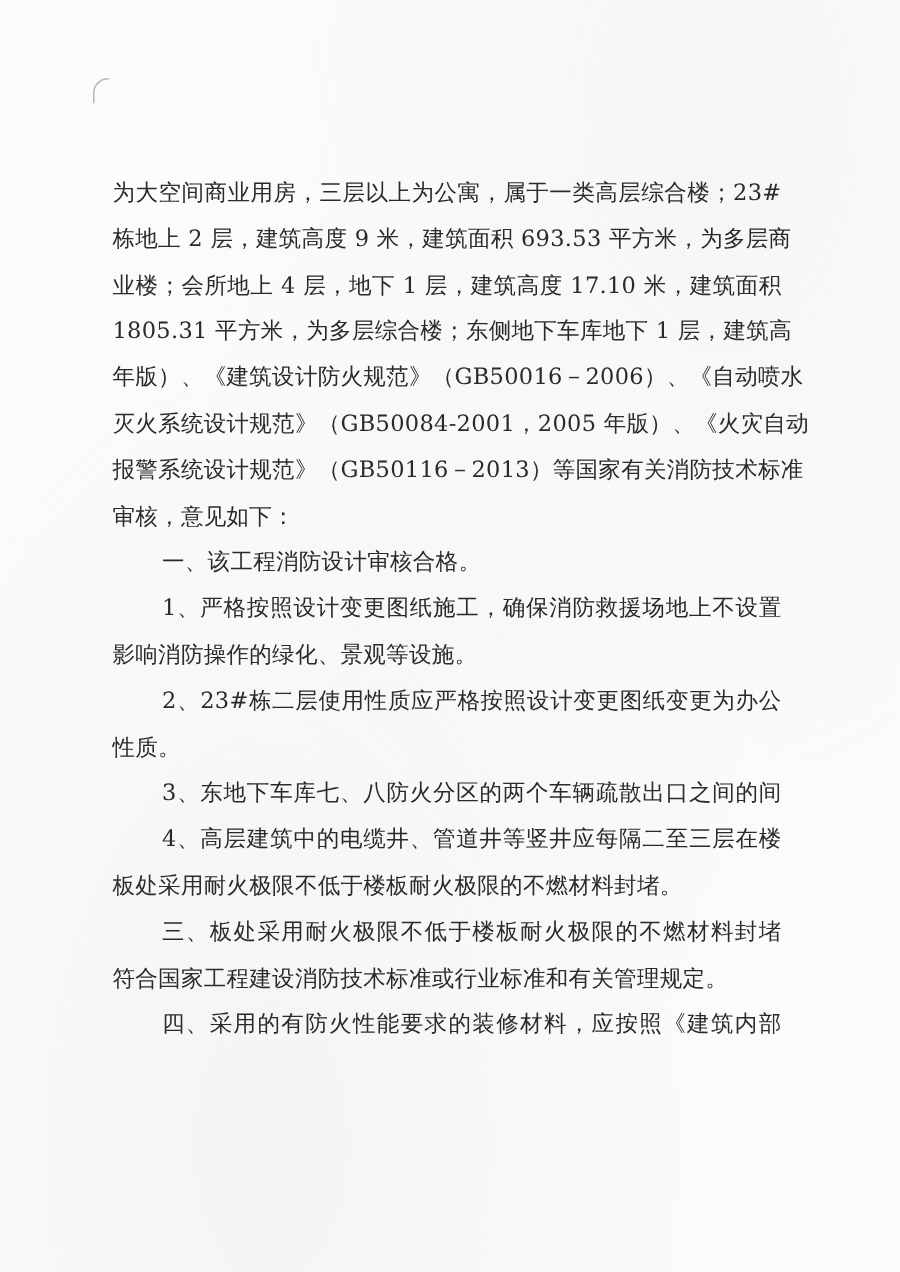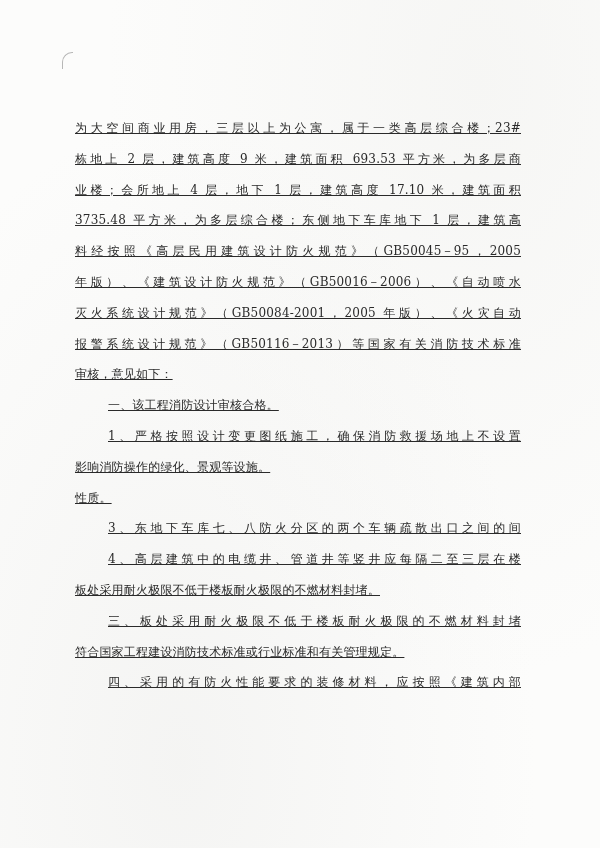--- a/index.html
+++ b/index.html
@@ -38,52 +38,51 @@
   .body-text {
     position: absolute;
     left: 75px;
     top: 113px;
     width: 446px;
   }
   .line {
     display: block;
     height: 30.8px;
     line-height: 30.8px;
-    font-size: 12px;
+    font-size: 15px;
     white-space: nowrap;
     letter-spacing: 0.2px;
-    text-decoration: underline;
   }
   .line.indent {
     padding-left: 33px;
   }
   .line.justify {
     text-align: justify;
     text-align-last: justify;
   }
 </style>
 </head>
 <body>
 
 <div class="page">
   <div class="scan-mark"></div>
 
   <div class="body-text">
     <span class="line justify">为大空间商业用房，三层以上为公寓，属于一类高层综合楼；23#</span>
     <span class="line justify">栋地上 2 层，建筑高度 9 米，建筑面积 693.53 平方米，为多层商</span>
     <span class="line justify">业楼；会所地上 4 层，地下 1 层，建筑高度 17.10 米，建筑面积</span>
-    <span class="line justify">3735.48 平方米，为多层综合楼；东侧地下车库地下 1 层，建筑高</span>
-    <span class="line justify">料经按照《高层民用建筑设计防火规范》（GB50045－95，2005</span>
+    <span class="line justify">1805.31 平方米，为多层综合楼；东侧地下车库地下 1 层，建筑高</span>
     <span class="line justify">年版）、《建筑设计防火规范》（GB50016－2006）、《自动喷水</span>
     <span class="line justify">灭火系统设计规范》（GB50084-2001，2005 年版）、《火灾自动</span>
     <span class="line justify">报警系统设计规范》（GB50116－2013）等国家有关消防技术标准</span>
     <span class="line">审核，意见如下：</span>
     <span class="line indent">一、该工程消防设计审核合格。</span>
     <span class="line indent justify">1、严格按照设计变更图纸施工，确保消防救援场地上不设置</span>
     <span class="line">影响消防操作的绿化、景观等设施。</span>
+    <span class="line indent justify">2、23#栋二层使用性质应严格按照设计变更图纸变更为办公</span>
     <span class="line">性质。</span>
     <span class="line indent justify">3、东地下车库七、八防火分区的两个车辆疏散出口之间的间</span>
     <span class="line indent justify">4、高层建筑中的电缆井、管道井等竖井应每隔二至三层在楼</span>
     <span class="line">板处采用耐火极限不低于楼板耐火极限的不燃材料封堵。</span>
     <span class="line indent justify">三、板处采用耐火极限不低于楼板耐火极限的不燃材料封堵</span>
     <span class="line">符合国家工程建设消防技术标准或行业标准和有关管理规定。</span>
     <span class="line indent justify">四、采用的有防火性能要求的装修材料，应按照《建筑内部</span>
   </div>
 </div>
 

